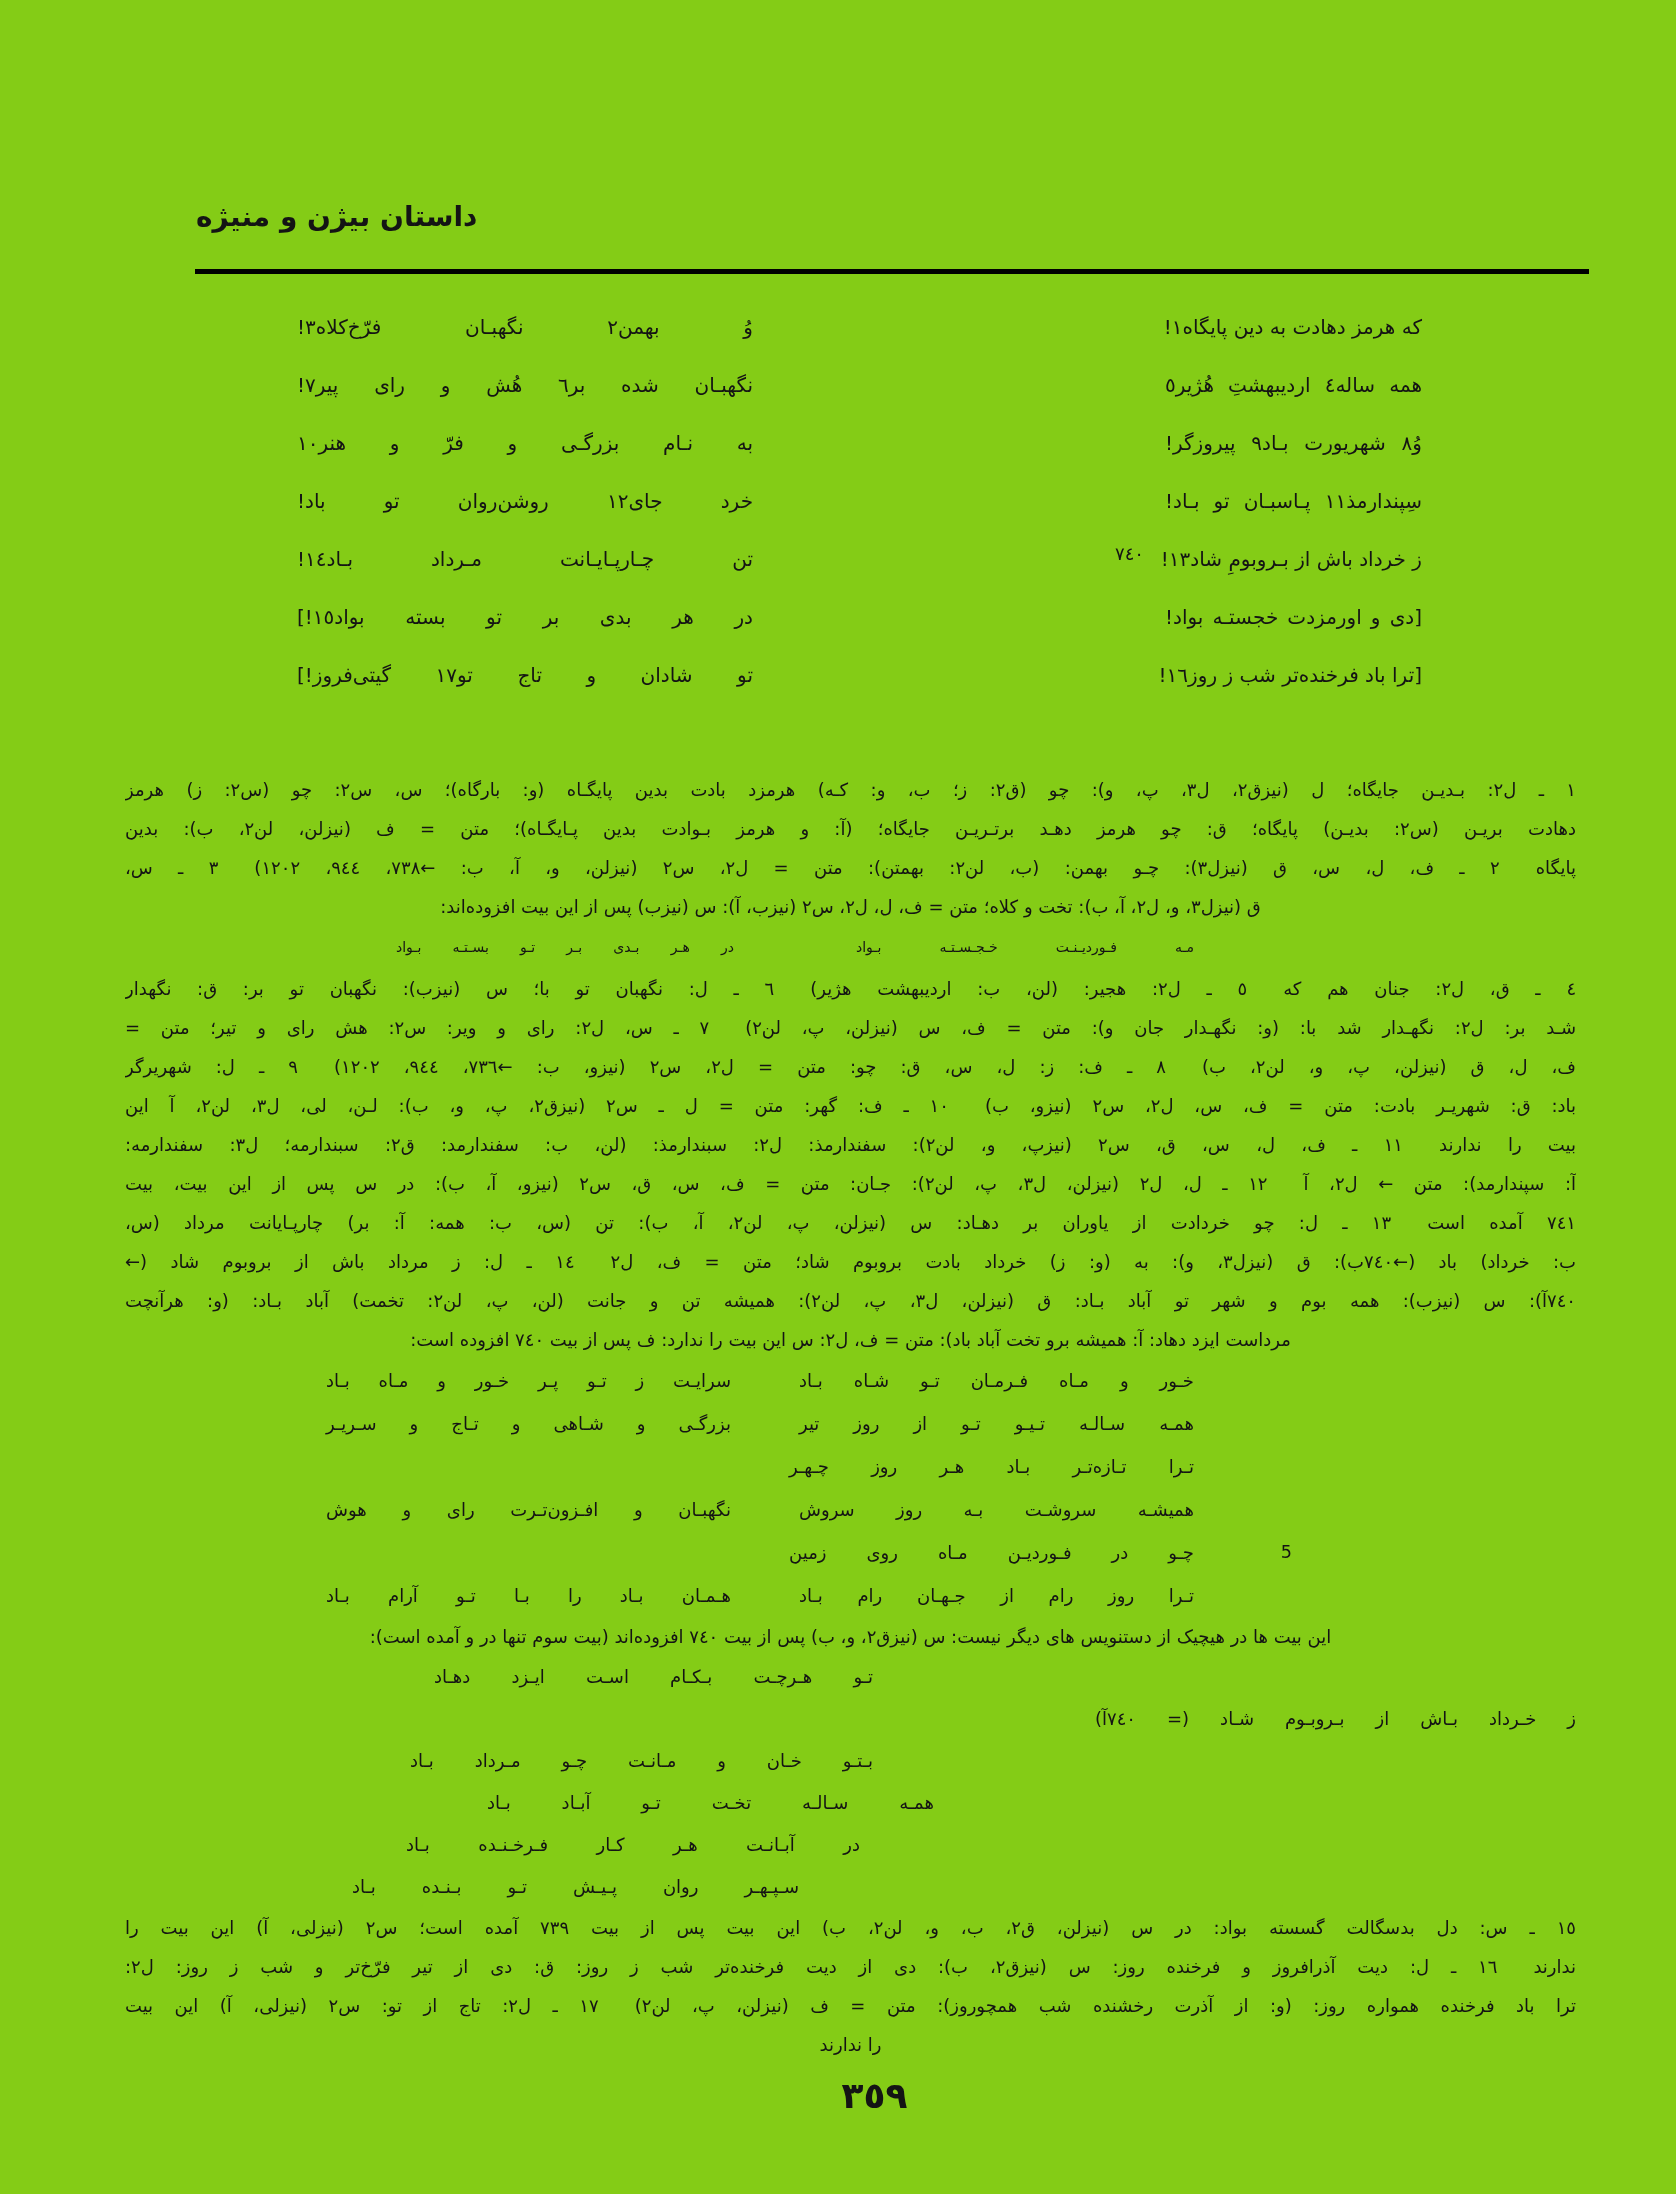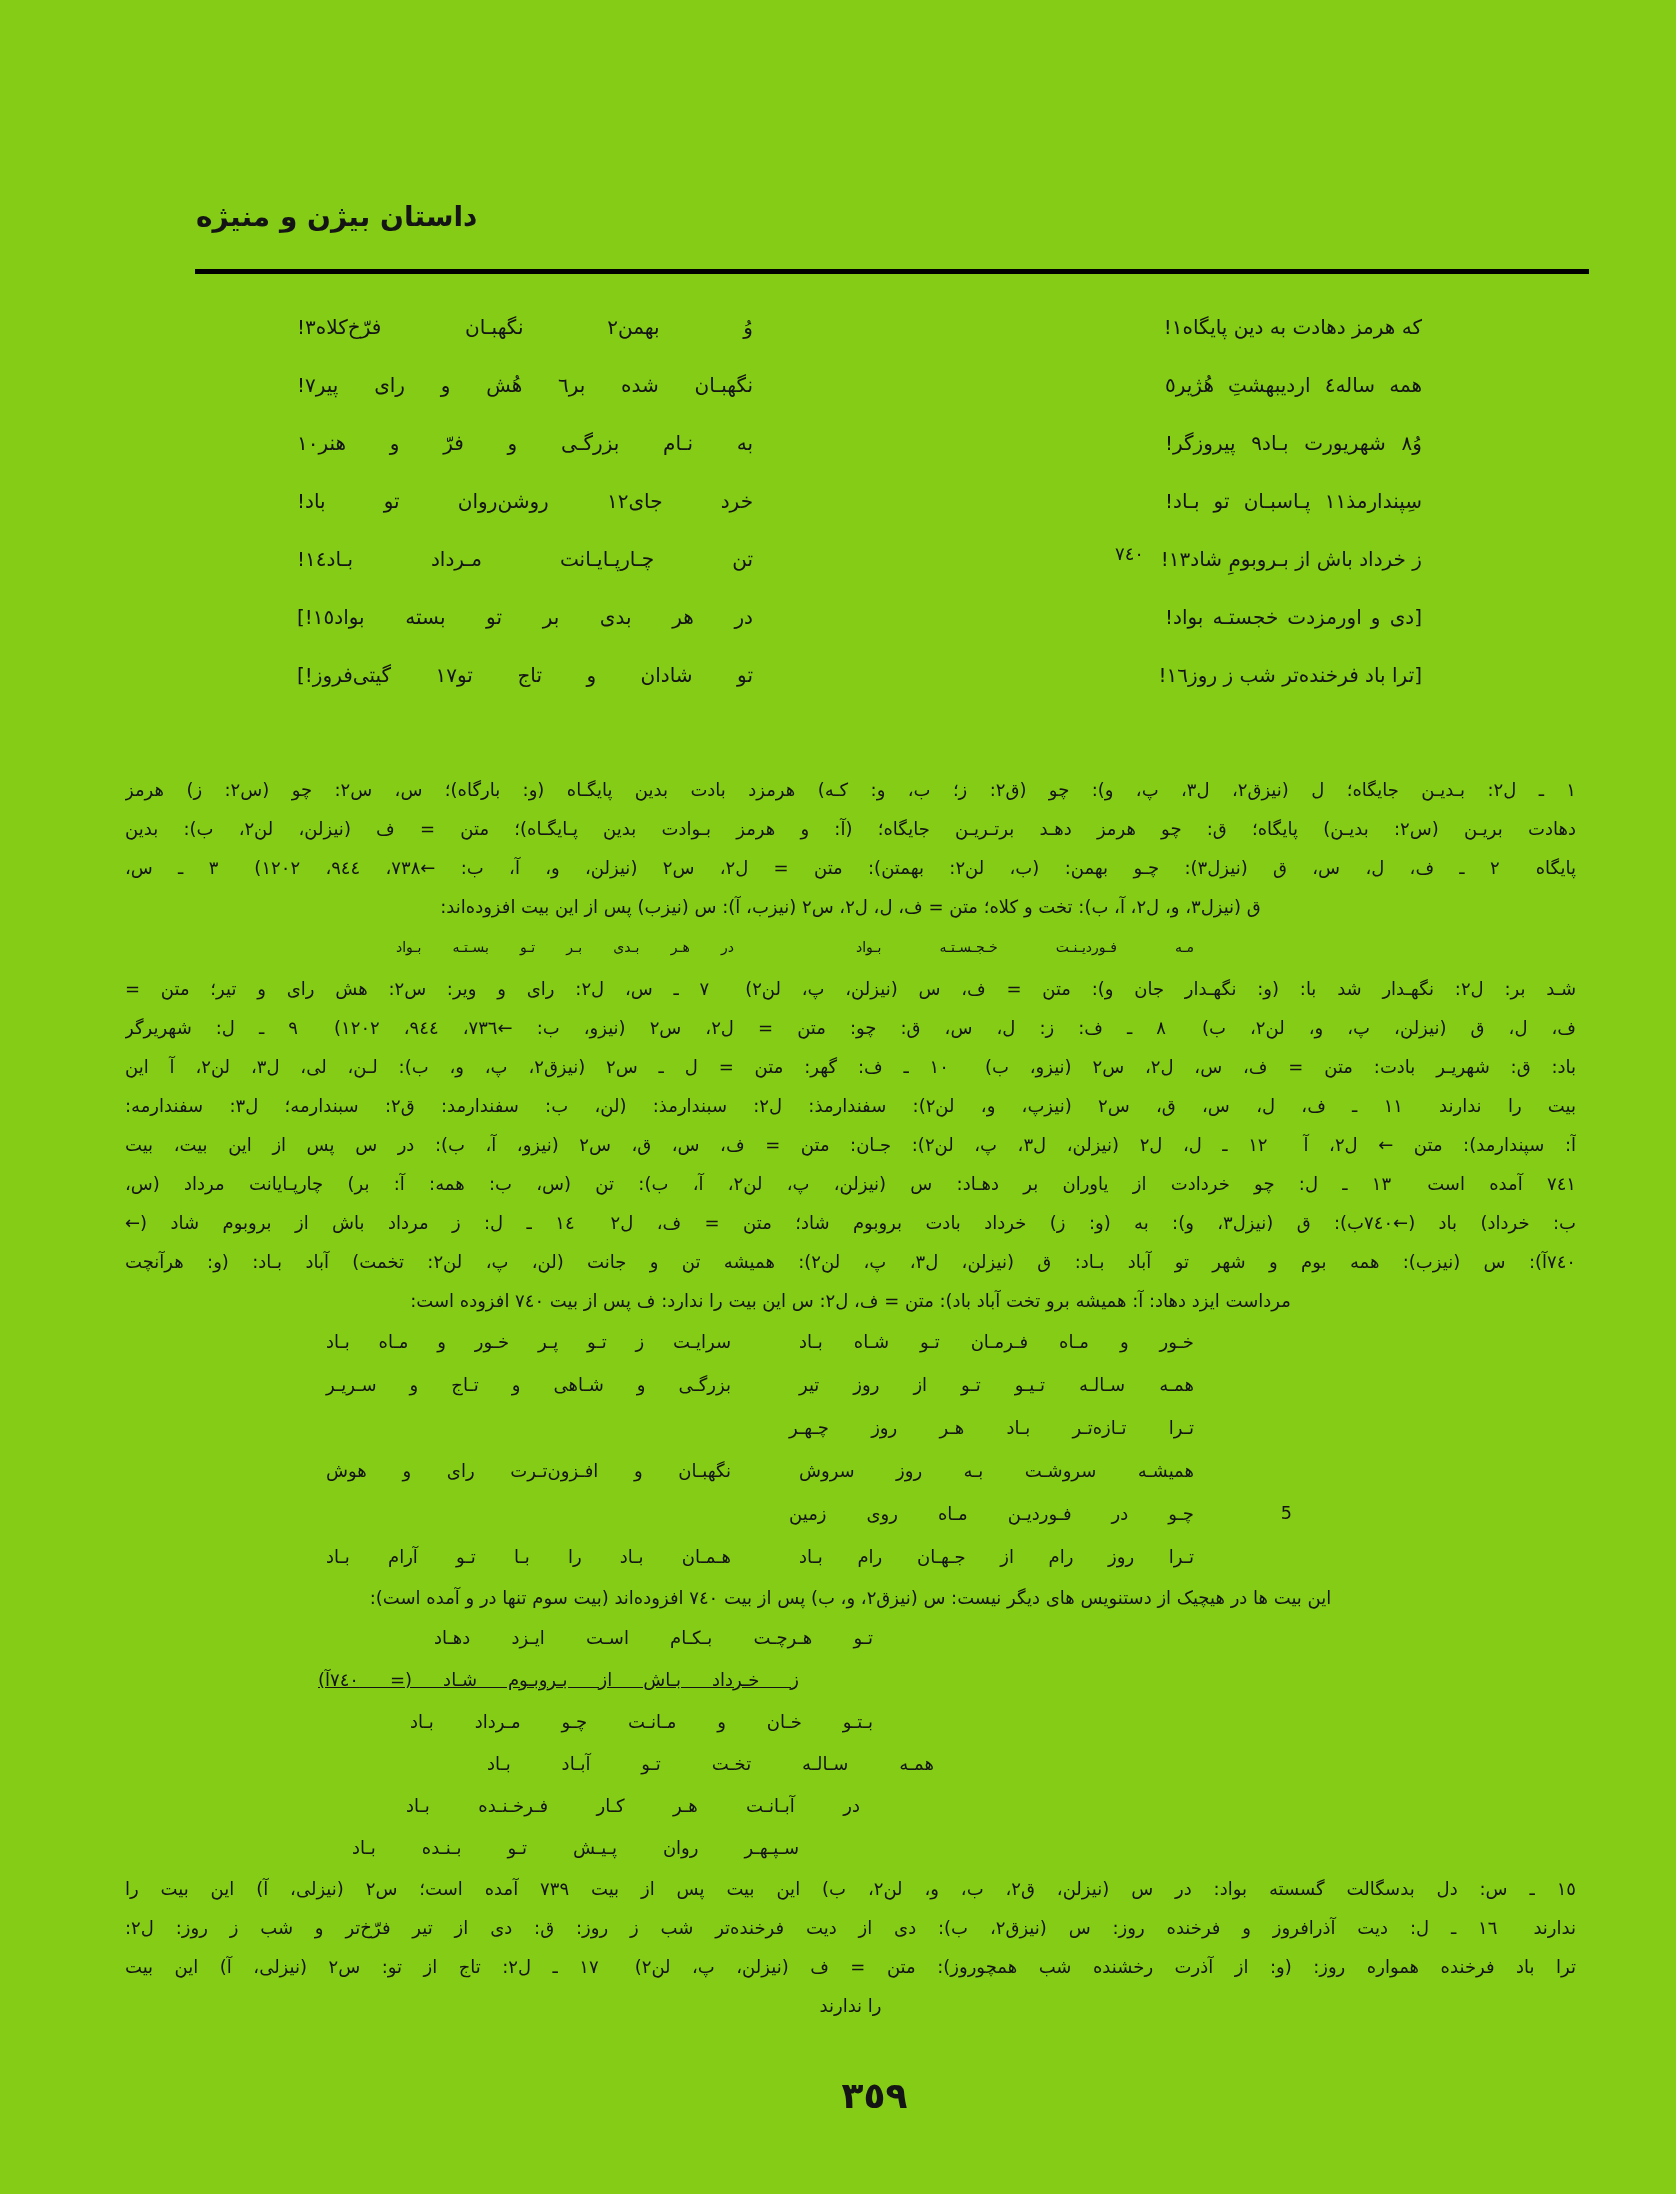--- a/index.html
+++ b/index.html
@@ -50,21 +50,21 @@
   .vrow1 .vh{width:338px;line-height:43px;font-size:14px;text-align:justify;text-align-last:justify;white-space:nowrap;}
   
   .vrow2{position:relative;display:flex;gap:68px;margin-right:382px;height:43px;}
   .vrow2 .v2r{width:395px;}
   .vrow2 .v2l{width:405px;}
   .vrow2 .vh{line-height:43px;font-size:18px;text-align:justify;text-align-last:justify;white-space:nowrap;}
   .marker5{position:absolute;right:-98px;top:0;line-height:43px;font-size:17.6px;}
   
   .sv{height:42px;line-height:42px;font-size:18px;text-align:justify;text-align-last:justify;white-space:nowrap;}
   .sv1{margin-right:703px;width:439px;}
-  .sv2{margin-right:777px;width:481px;text-decoration:underline;}
+  .sv2{width:481px;}
   .sv3{margin-right:703px;width:463px;}
   .sv4{margin-right:642px;width:447px;}
   .sv5{margin-right:716px;width:454px;}
   .sv6{margin-right:777px;width:447px;}
   
   .page-number{
     position:absolute;top:2075px;left:770px;width:209px;
     text-align:center;font-size:36px;font-weight:bold;direction:rtl;
   }
 </style>
@@ -112,20 +112,21 @@
     <div class="apl">١ ـ ل٢: بـدیـن جایگاه؛ ل (نیزق٢، ل٣، پ، و): چو (ق٢: ز؛ ب، و: کـه) هرمزد بادت بدین پایگـاه (و: بارگاه)؛ س، س٢: چو (س٢: ز) هرمز</div>
     <div class="apl">دهادت بریـن (س٢: بدیـن) پایگاه؛ ق: چو هرمز دهـد برتـریـن جایگاه؛ (آ: و هرمز بـوادت بدین پـایگـاه)؛ متن = ف (نیزلن، لن٢، ب): بدین</div>
     <div class="apl">پایگاه  ٢ ـ ف، ل، س، ق (نیزل٣): چـو بهمن: (ب، لن٢: بهمتن): متن = ل٢، س٢ (نیزلن، و، آ، ب: ←٧٣٨، ٩٤٤، ١٢٠٢)  ٣ ـ س،</div>
     <div class="apl part">ق (نیزل٣، و، ل٢، آ، ب): تخت و کلاه؛ متن = ف، ل، ل٢، س٢ (نیزب، آ): س (نیزب) پس از این بیت افزوده‌اند:</div>
 
     <div class="vrow1">
       <div class="vh">مـه فـوردیـنـت خـجـسـتـه بـواد</div>
       <div class="vh">در هـر بـدی بـر تـو بسـتـه بـواد</div>
     </div>
 
+    <div class="apl">٤ ـ ق، ل٢: جنان هم که  ٥ ـ ل٢: هجیر: (لن، ب: اردیبهشت هژیر)  ٦ ـ ل: نگهبان تو با؛ س (نیزب): نگهبان تو بر: ق: نگهدار</div>
     <div class="apl">شـد بر: ل٢: نگهـدار شد با: (و: نگهـدار جان و): متن = ف، س (نیزلن، پ، لن٢)  ٧ ـ س، ل٢: رای و ویر: س٢: هش رای و تیر؛ متن =</div>
     <div class="apl">ف، ل، ق (نیزلن، پ، و، لن٢، ب)  ٨ ـ ف: ز: ل، س، ق: چو: متن = ل٢، س٢ (نیزو، ب: ←٧٣٦، ٩٤٤، ١٢٠٢)  ٩ ـ ل: شهریرگر</div>
     <div class="apl">باد: ق: شهریـر بادت: متن = ف، س، ل٢، س٢ (نیزو، ب)  ١٠ ـ ف: گهر: متن = ل ـ س٢ (نیزق٢، پ، و، ب): لـن، لی، ل٣، لن٢، آ این</div>
     <div class="apl">بیت را ندارند  ١١ ـ ف، ل، س، ق، س٢ (نیزپ، و، لن٢): سفندارمذ: ل٢: سبندارمذ: (لن، ب: سفندارمد: ق٢: سبندارمه؛ ل٣: سفندارمه:</div>
     <div class="apl">آ: سپندارمد): متن ← ل٢، آ  ١٢ ـ ل، ل٢ (نیزلن، ل٣، پ، لن٢): جـان: متن = ف، س، ق، س٢ (نیزو، آ، ب): در س پس از این بیت، بیت</div>
     <div class="apl">٧٤١ آمده است  ١٣ ـ ل: چو خردادت از یاوران بر دهـاد: س (نیزلن، پ، لن٢، آ، ب): تن (س، ب: همه: آ: بر) چارپـایانت مرداد (س،</div>
     <div class="apl">ب: خرداد) باد (←٧٤٠ب): ق (نیزل٣، و): به (و: ز) خرداد بادت بروبوم شاد؛ متن = ف، ل٢  ١٤ ـ ل: ز مرداد باش از بروبوم شاد (←</div>
     <div class="apl">٧٤٠آ): س (نیزب): همه بوم و شهر تو آباد بـاد: ق (نیزلن، ل٣، پ، لن٢): همیشه تن و جانت (لن، پ، لن٢: تخمت) آباد بـاد: (و: هرآنچت</div>
     <div class="apl part">مرداست ایزد دهاد: آ: همیشه برو تخت آباد باد): متن = ف، ل٢: س این بیت را ندارد: ف پس از بیت ٧٤٠ افزوده است:</div>
 

